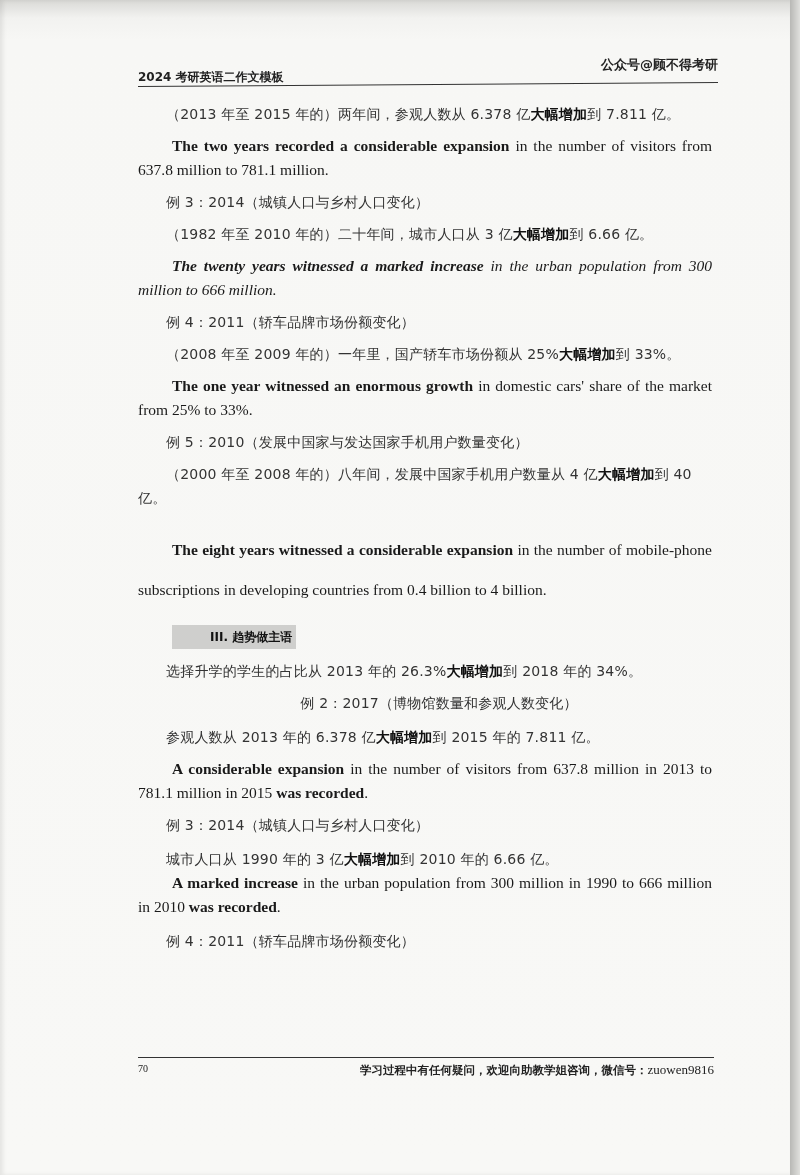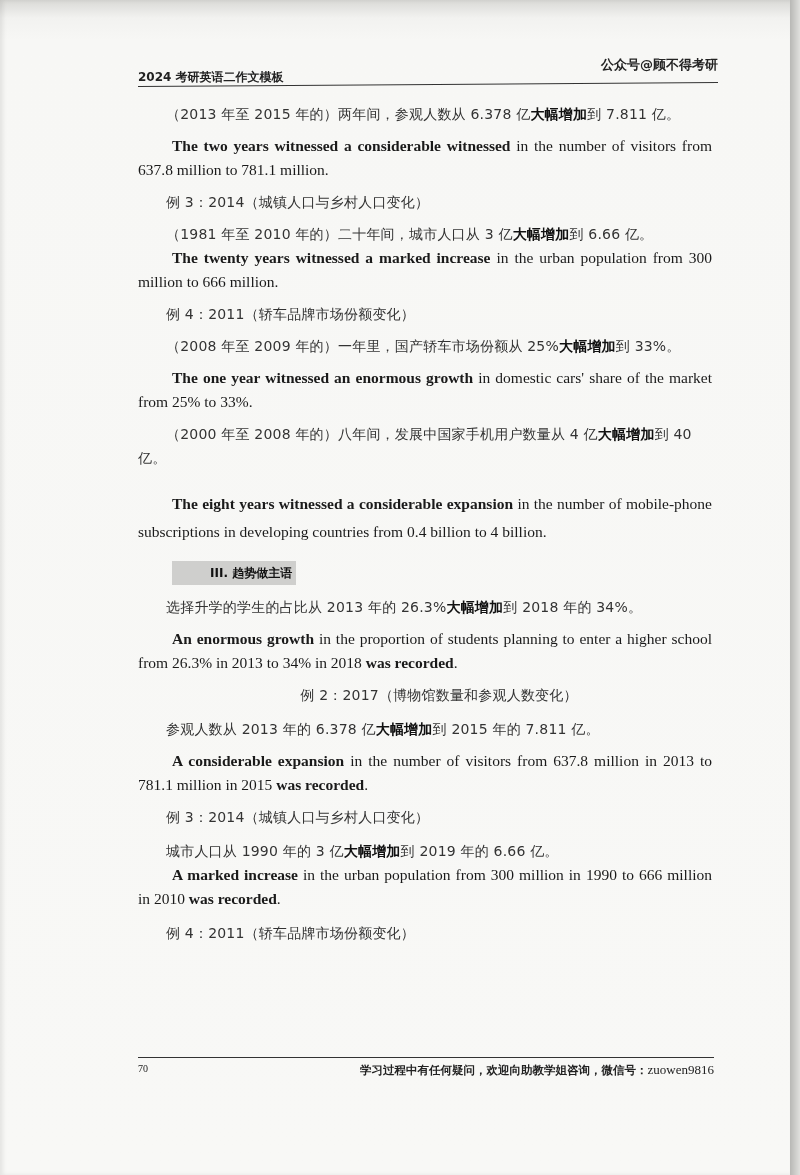--- a/index.html
+++ b/index.html
@@ -74,68 +74,66 @@
     <span class="header-right">公众号@顾不得考研</span>
     <div class="header-rule"></div>
   </div>
 
   <div class="content">
 
     <p class="p zh cont" style="margin-top:2px;">
       <span>（2013 年至 2015 年的）两年间，参观人数从 6.378 亿</span><span class="b">大幅增加</span><span>到 7.811 亿。</span>
     </p>
     <p class="p en" style="margin-top:8px;">
-      <span class="b">The two years witnessed a considerable witnessed</span><span> in the number of visitors from 637.8 million to 781.1 million.</span>
+      <span class="b">The two years recorded a considerable expansion</span><span> in the number of visitors from 637.8 million to 781.1 million.</span>
     </p>
 
     <p class="p zh" style="margin-top:8px;">例 3：2014（城镇人口与乡村人口变化）</p>
     <p class="p zh" style="margin-top:8px;">
-      <span>（1981 年至 2010 年的）二十年间，城市人口从 3 亿</span><span class="b">大幅增加</span><span>到 6.66 亿。</span>
+      <span>（1982 年至 2010 年的）二十年间，城市人口从 3 亿</span><span class="b">大幅增加</span><span>到 6.66 亿。</span>
     </p>
-    <p class="p en" style="">
+    <p class="p en" style="margin-top:8px;font-style:italic;">
       <span class="b">The twenty years witnessed a marked increase</span><span> in the urban population from 300 million to 666 million.</span>
     </p>
 
     <p class="p zh" style="margin-top:8px;">例 4：2011（轿车品牌市场份额变化）</p>
     <p class="p zh" style="margin-top:8px;">
       <span>（2008 年至 2009 年的）一年里，国产轿车市场份额从 25%</span><span class="b">大幅增加</span><span>到 33%。</span>
     </p>
     <p class="p en" style="margin-top:8px;">
       <span class="b">The one year witnessed an enormous growth</span><span> in domestic cars' share of the market from 25% to 33%.</span>
     </p>
 
+    <p class="p zh" style="margin-top:8px;">例 5：2010（发展中国家与发达国家手机用户数量变化）</p>
     <p class="p zh" style="margin-top:8px;">
       <span>（2000 年至 2008 年的）八年间，发展中国家手机用户数量从 4 亿</span><span class="b">大幅增加</span><span>到 40 亿。</span>
     </p>
-    <p class="p en" style="margin-top:20px; line-height:28px;">
+    <p class="p en" style="margin-top:20px; line-height:40px;">
       <span class="b">The eight years witnessed a considerable expansion</span><span> in the number of mobile-phone subscriptions in developing countries from 0.4 billion to 4 billion.</span>
     </p>
 
     <p class="p" style="margin-top:14px; text-indent:34px;">
       <span class="sec-head">III. 趋势做主语</span>
     </p>
 
     <p class="p zh" style="margin-top:10px;">
       <span>选择升学的学生的占比从 2013 年的 26.3%</span><span class="b">大幅增加</span><span>到 2018 年的 34%。</span>
-    </p>
-    <p class="p en" style="margin-top:8px;">
-      <span class="b">An enormous growth</span><span> in the proportion of students planning to enter a higher school from 26.3% in 2013 to 34% in 2018 </span><span class="b">was recorded</span><span>.</span>
     </p>
 
     <p class="p zh" style="margin-top:8px;text-align:center;">例 2：2017（博物馆数量和参观人数变化）</p>
     <p class="p zh" style="margin-top:10px;">
       <span>参观人数从 2013 年的 6.378 亿</span><span class="b">大幅增加</span><span>到 2015 年的 7.811 亿。</span>
     </p>
     <p class="p en" style="margin-top:8px;">
       <span class="b">A considerable expansion</span><span> in the number of visitors from 637.8 million in 2013 to 781.1 million in 2015 </span><span class="b">was recorded</span><span>.</span>
     </p>
 
     <p class="p zh" style="margin-top:8px;">例 3：2014（城镇人口与乡村人口变化）</p>
     <p class="p zh" style="margin-top:10px;">
-      <span>城市人口从 1990 年的 3 亿</span><span class="b">大幅增加</span><span>到 2019 年的 6.66 亿。</span>
+      <span>城市人口从 1990 年的 3 亿</span><span class="b">大幅增加</span><span>到 2010 年的 6.66 亿。</span>
     </p>
     <p class="p en" style="">
       <span class="b">A marked increase</span><span> in the urban population from 300 million in 1990 to 666 million in 2010 </span><span class="b">was recorded</span><span>.</span>
     </p>
 
     <p class="p zh" style="margin-top:10px;">例 4：2011（轿车品牌市场份额变化）</p>
   </div>
 
   <div class="footer">
     <div class="footer-rule"></div>

